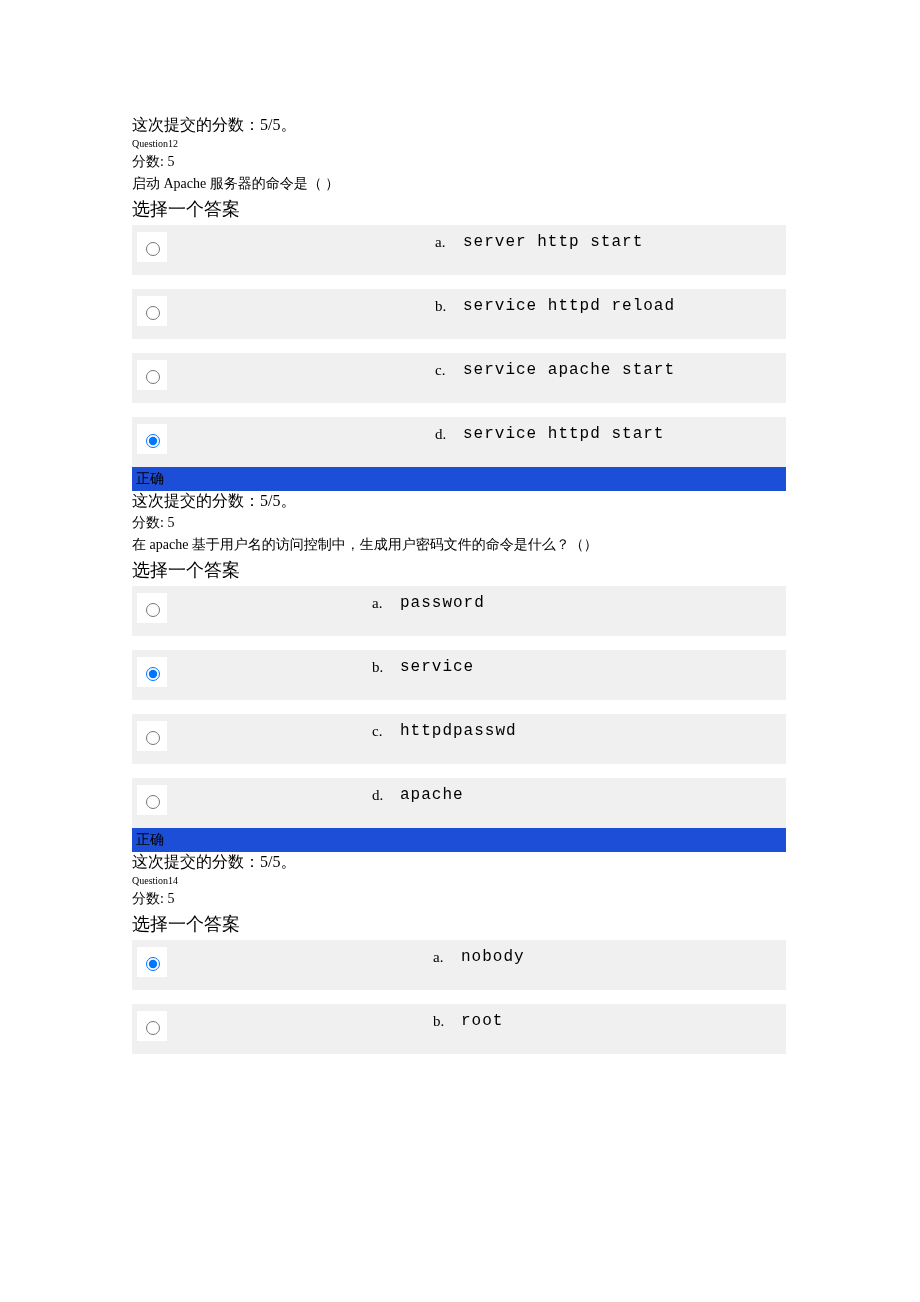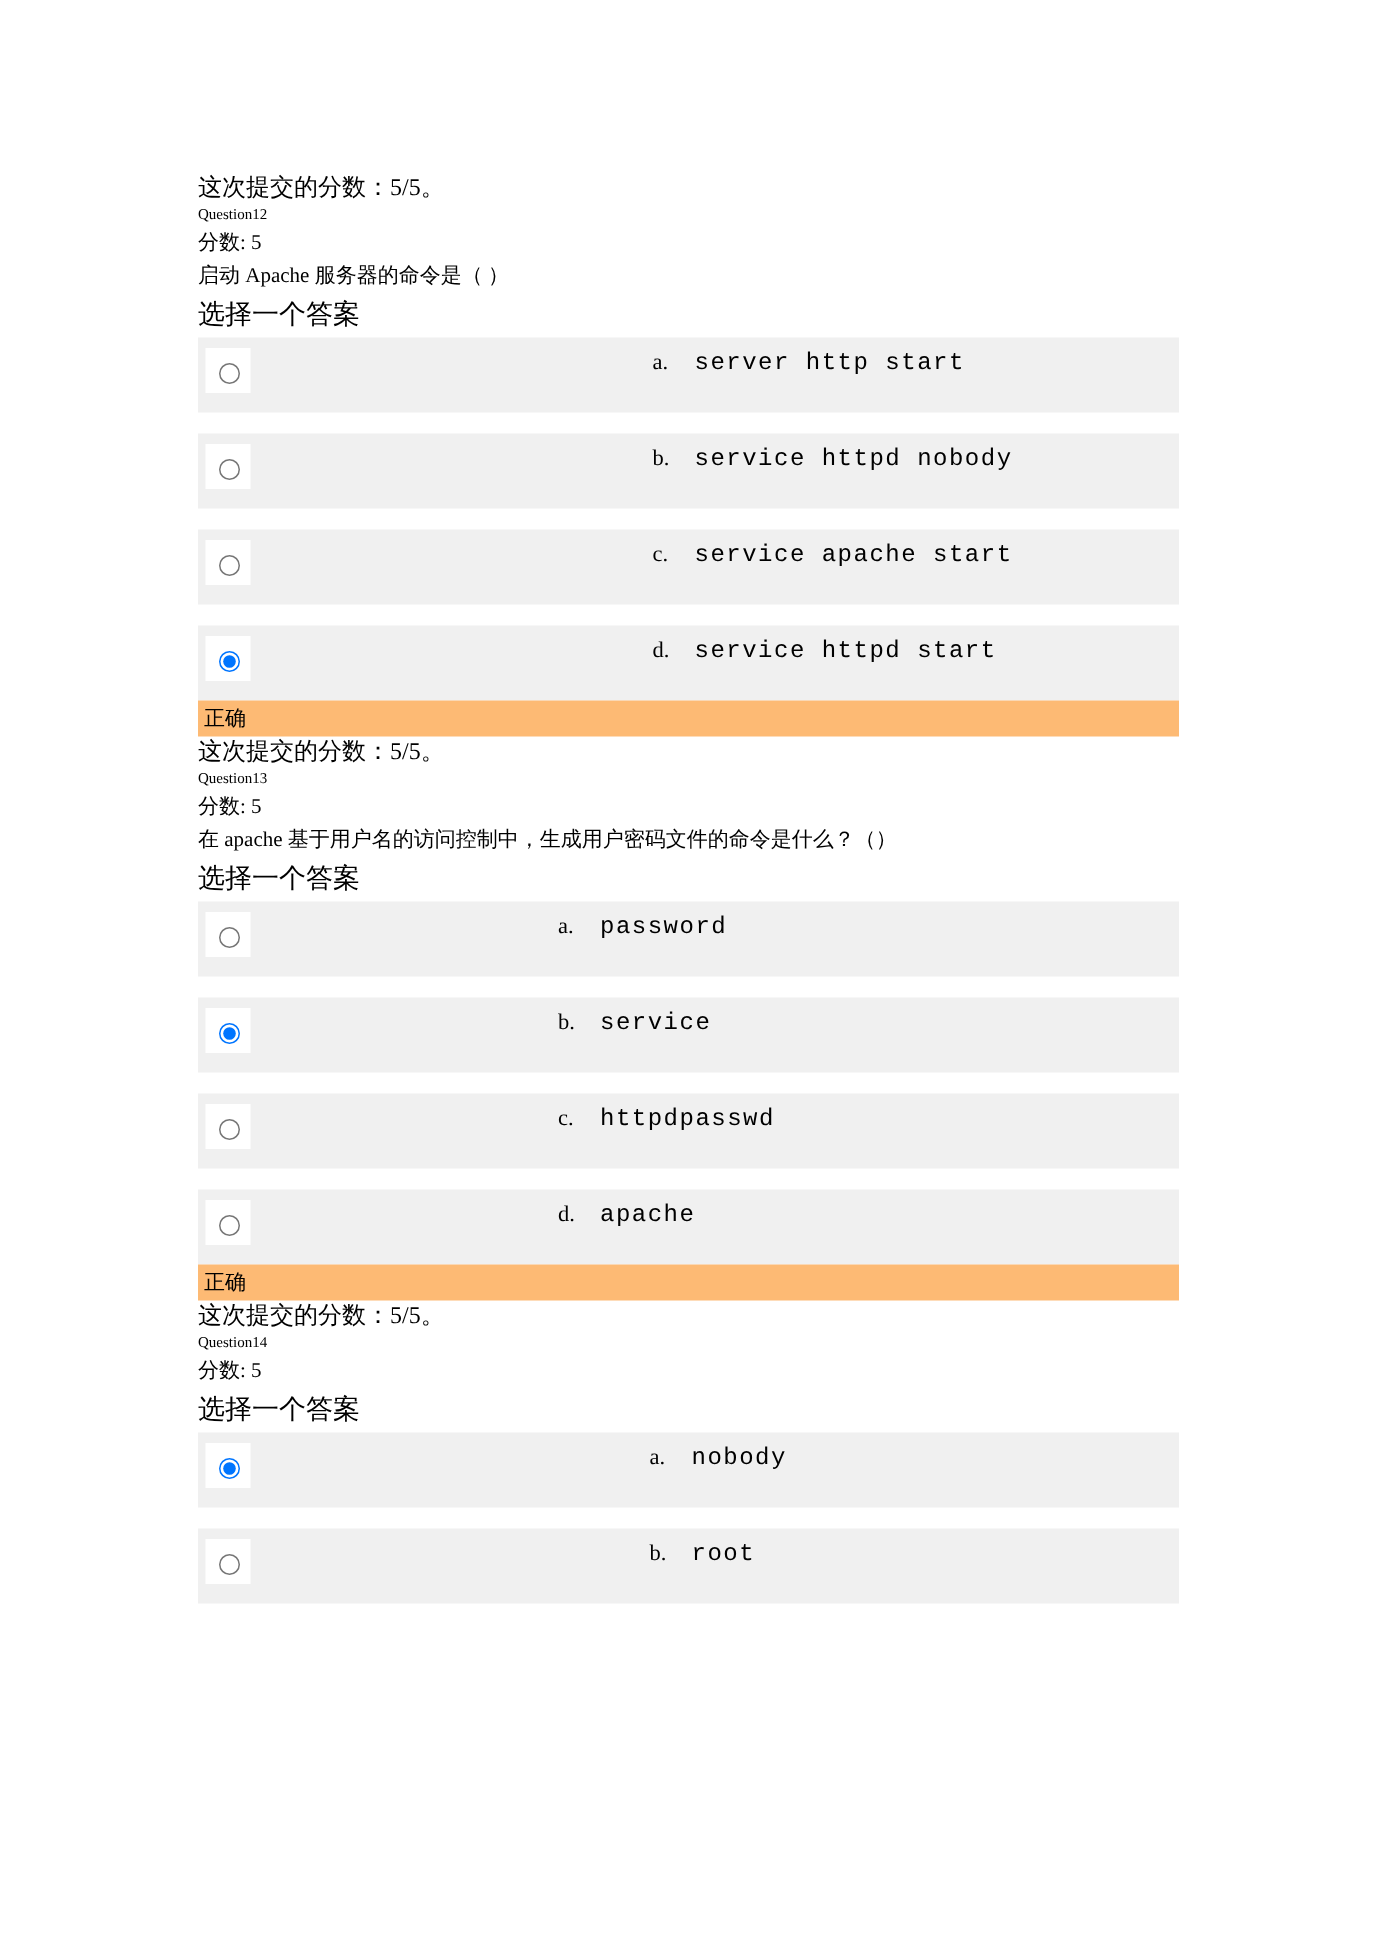--- a/index.html
+++ b/index.html
@@ -73,21 +73,21 @@
     font-family: "Courier New", monospace;
     font-size: 16px;
     letter-spacing: 1px;
     padding-top: 1px;
   }
   .spacer-1 { width: 268px; flex-shrink: 0; }
   .spacer-2 { width: 205px; flex-shrink: 0; }
   .spacer-3 { width: 266px; flex-shrink: 0; }
   .correct-bar {
     width: 654px;
-    background: #fdba74;
+    background: #1d4ed8;
     font-size: 14px;
     padding: 3px 4px;
     margin-top: 0px;
   }
 </style>
 </head>
 <body>
 
 <div class="page">
 
@@ -105,21 +105,21 @@
       <div class="spacer-1"></div>
       <div class="opt-label">a.</div>
       <div class="opt-text">server http start</div>
     </div>
     <div class="opt-row">
       <div class="radio-box">
         <input type="radio" name="q12" style="">
       </div>
       <div class="spacer-1"></div>
       <div class="opt-label">b.</div>
-      <div class="opt-text">service httpd nobody</div>
+      <div class="opt-text">service httpd reload</div>
     </div>
     <div class="opt-row">
       <div class="radio-box">
         <input type="radio" name="q12" style="">
       </div>
       <div class="spacer-1"></div>
       <div class="opt-label">c.</div>
       <div class="opt-text">service apache start</div>
     </div>
     <div class="opt-row">
@@ -127,21 +127,20 @@
         <input type="radio" name="q12" checked="" style="">
       </div>
       <div class="spacer-1"></div>
       <div class="opt-label">d.</div>
       <div class="opt-text">service httpd start</div>
     </div>
   </div>
   <div class="correct-bar">正确</div>
 
   <div class="score-line">这次提交的分数：5/5。</div>
-  <div class="qnum">Question13</div>
   <div class="points">分数: 5</div>
   <div class="qtext">在 apache 基于用户名的访问控制中，生成用户密码文件的命令是什么？（）</div>
   <div class="select-hint">选择一个答案</div>
 
   <div class="options">
     <div class="opt-row">
       <div class="radio-box">
         <input type="radio" name="q13" style="">
       </div>
       <div class="spacer-2"></div>

